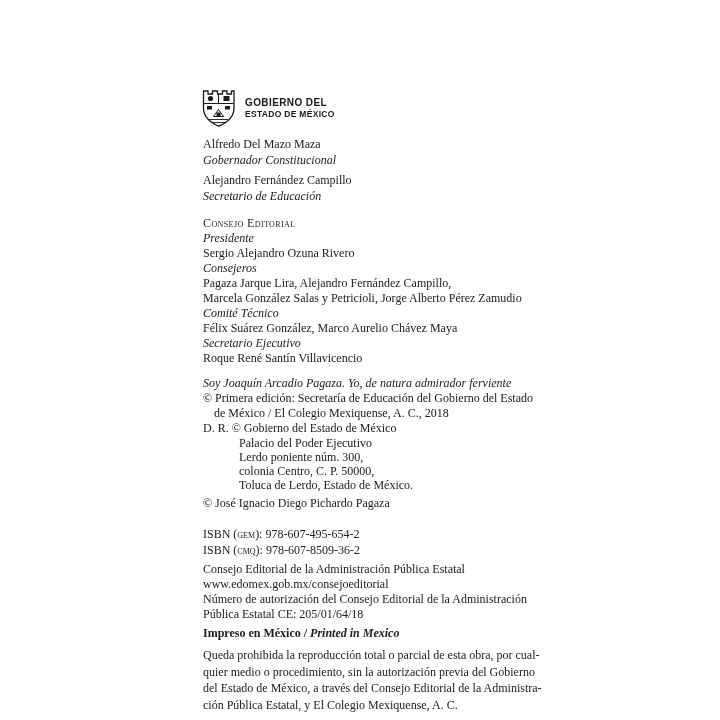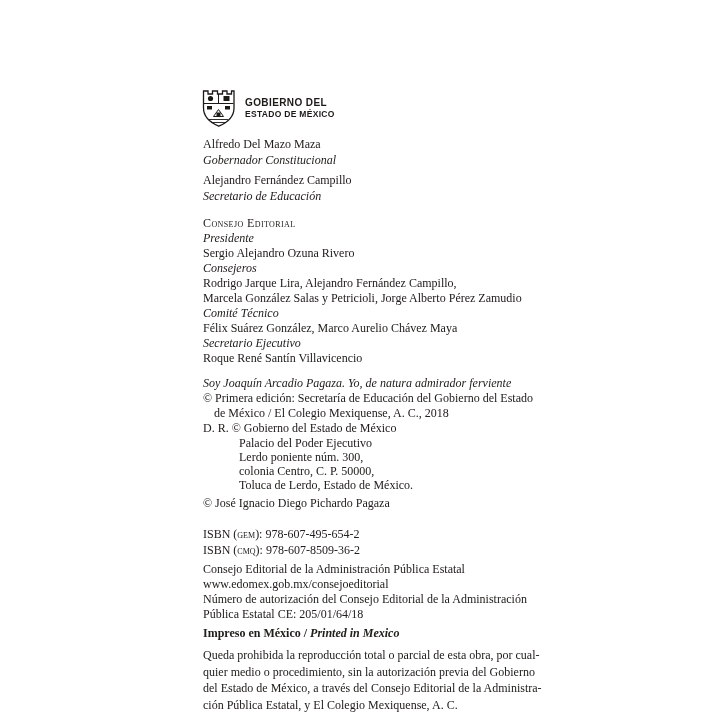--- a/index.html
+++ b/index.html
@@ -83,21 +83,21 @@
         <div class="line">Alejandro Fernández Campillo</div>
         <div class="line italic">Secretario de Educación</div>
       </div>
     </section>
 
     <section class="board">
       <div class="line sc heading">Consejo Editorial</div>
       <div class="line italic">Presidente</div>
       <div class="line">Sergio Alejandro Ozuna Rivero</div>
       <div class="line italic">Consejeros</div>
-      <div class="line">Rodrigo Jarque Lira, Alejandro Fernández Campillo,</div>
+      <div class="line">Pagaza Jarque Lira, Alejandro Fernández Campillo,</div>
       <div class="line">Marcela González Salas y Petricioli, Jorge Alberto Pérez Zamudio</div>
       <div class="line italic">Comité Técnico</div>
       <div class="line">Félix Suárez González, Marco Aurelio Chávez Maya</div>
       <div class="line italic">Secretario Ejecutivo</div>
       <div class="line">Roque René Santín Villavicencio</div>
     </section>
 
     <section class="edition">
       <div class="line italic">Soy Joaquín Arcadio Pagaza. Yo, de natura admirador ferviente</div>
       <div class="line">© Primera edición: Secretaría de Educación del Gobierno del Estado</div>

